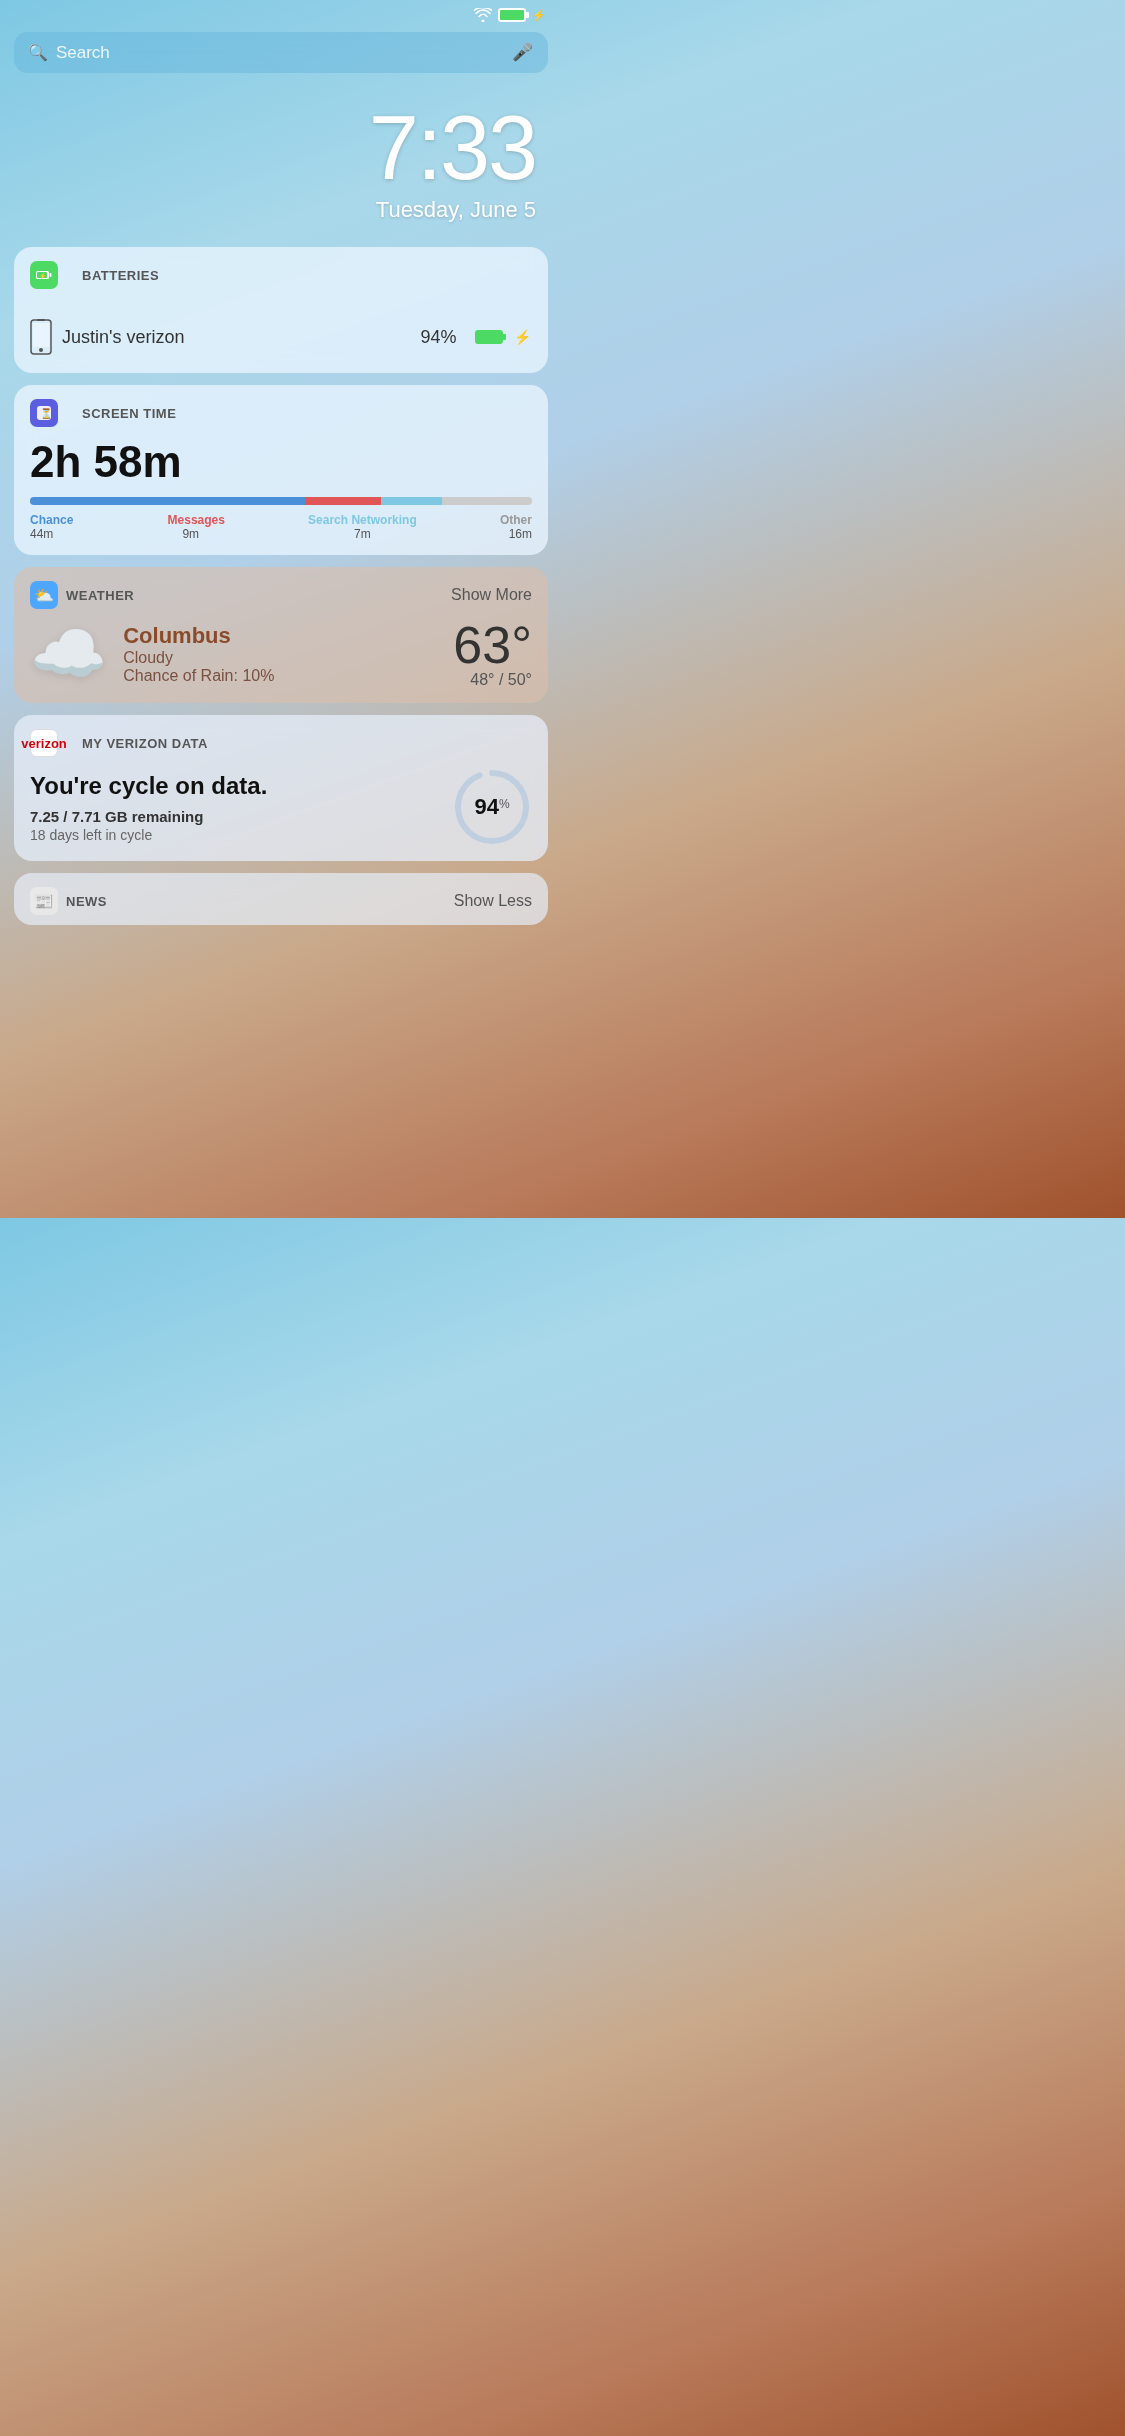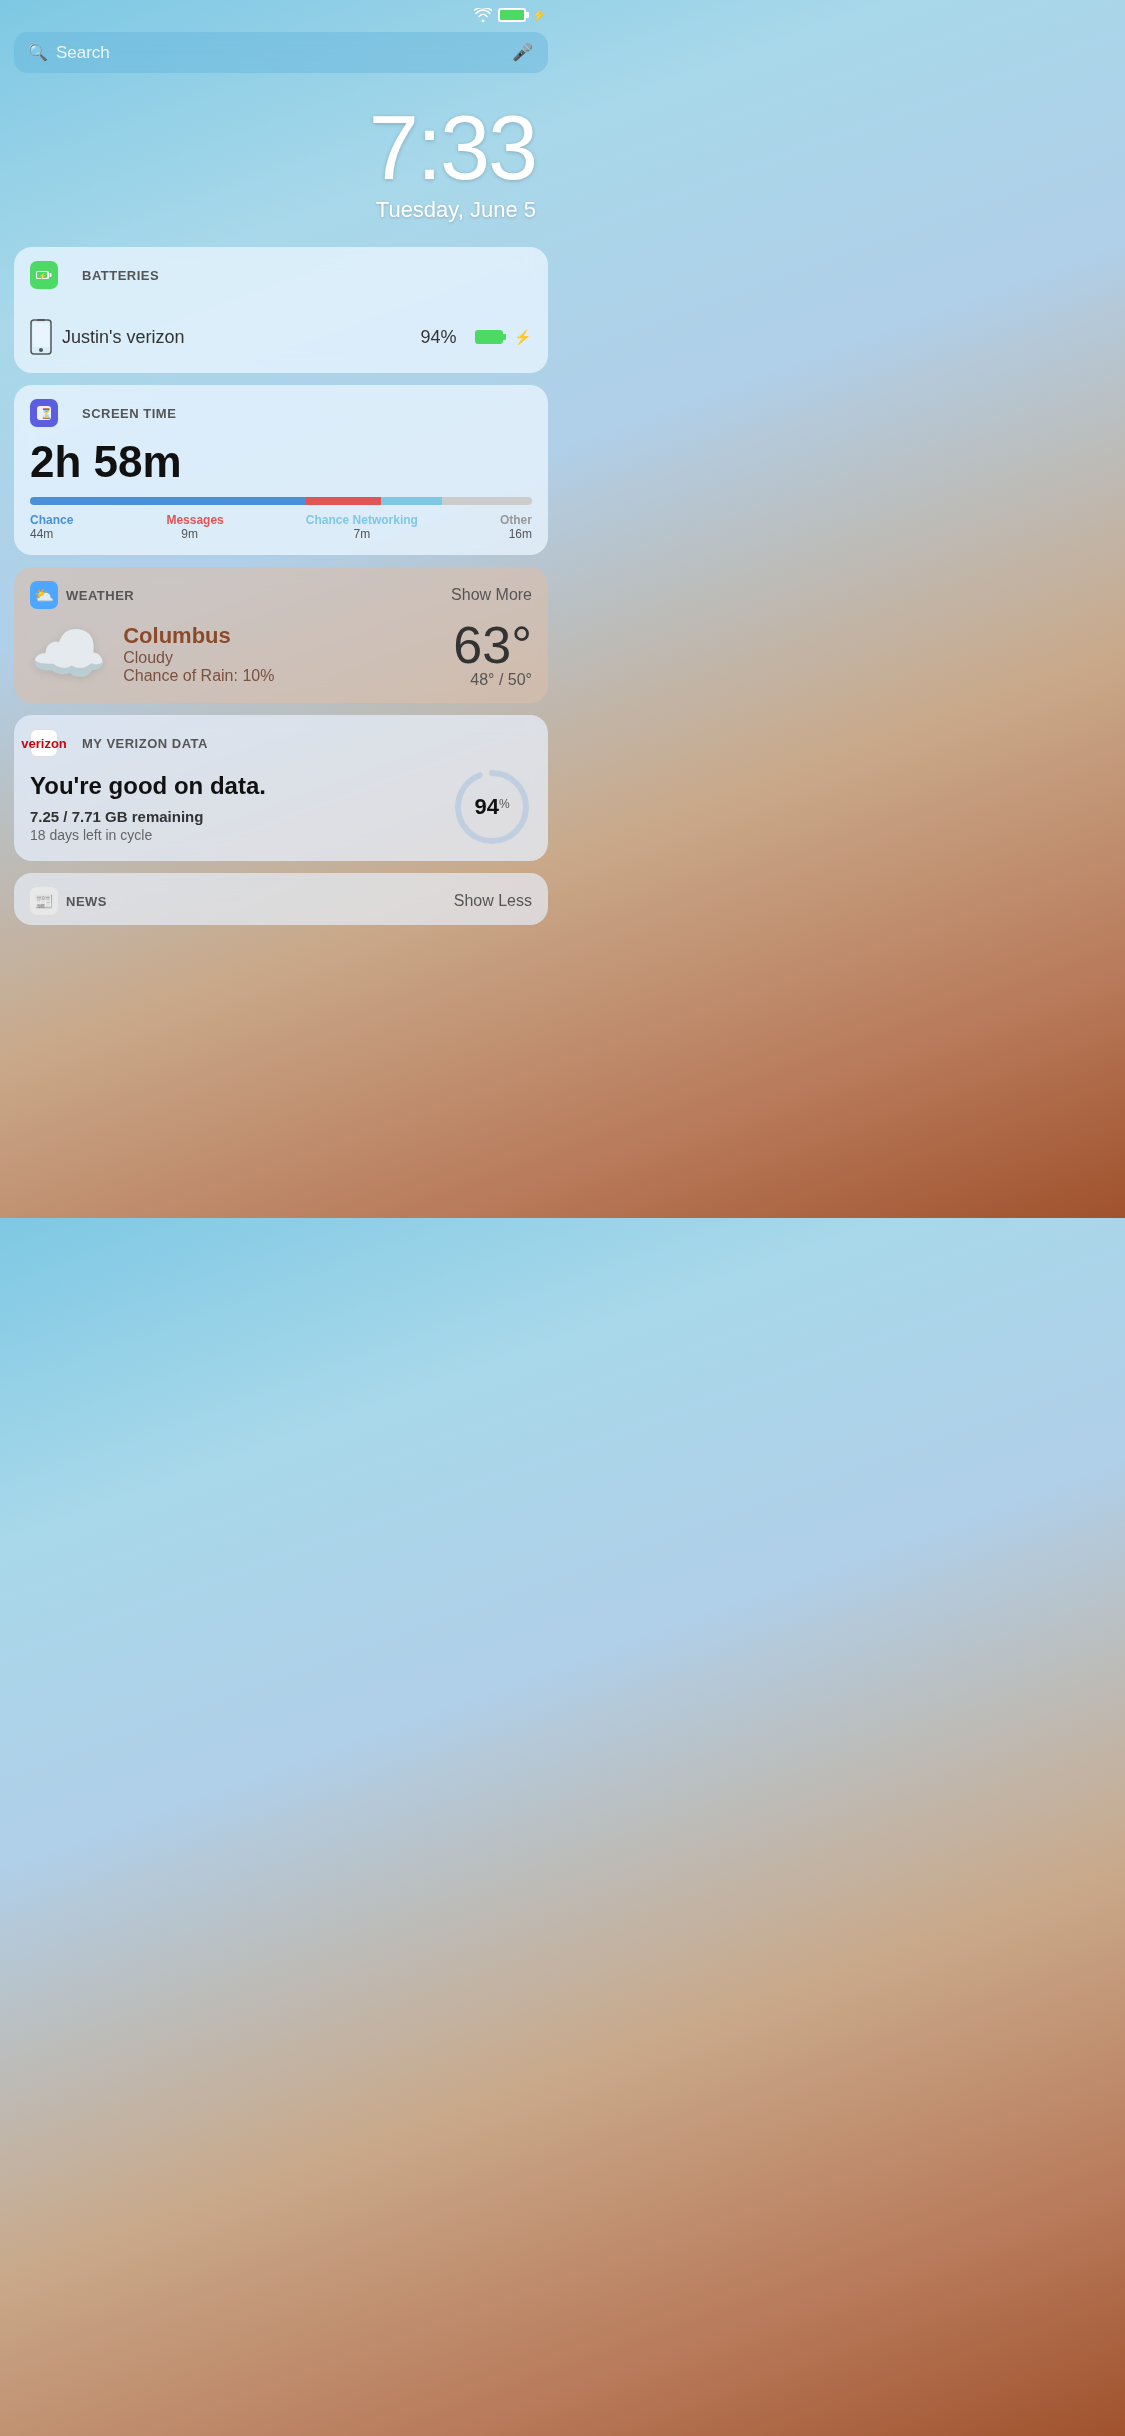--- a/index.html
+++ b/index.html
@@ -430,21 +430,21 @@
   <div class="screen-time-labels">
     <div class="label-col">
       <span class="label-cat label-games">Chance</span>
       <span class="label-time">44m</span>
     </div>
     <div class="label-col center">
       <span class="label-cat label-messages">Messages</span>
       <span class="label-time">9m</span>
     </div>
     <div class="label-col center">
-      <span class="label-cat label-social">Chance Networking</span>
+      <span class="label-cat label-social">Search Networking</span>
       <span class="label-time">7m</span>
     </div>
     <div class="label-col" style="align-items:flex-end">
       <span class="label-cat label-other">Other</span>
       <span class="label-time">16m</span>
     </div>
   </div>
 </div>
 
 <div class="widget-card" style="background: rgba(220, 190, 170, 0.6);">
@@ -473,21 +473,21 @@
 
 <div class="widget-card" style="background: rgba(230, 238, 250, 0.75);">
   <div class="widget-header">
     <div class="widget-icon icon-verizon">
       <span style="font-size:13px; font-weight:bold; color:#cd040b;">verizon</span>
     </div>
     <span class="widget-title">MY VERIZON DATA</span>
   </div>
   <div class="verizon-content">
     <div class="verizon-text">
-      <div class="verizon-headline">You're good on data.</div>
+      <div class="verizon-headline">You're cycle on data.</div>
       <div class="verizon-data-info">7.25 / 7.71 GB remaining</div>
       <div class="verizon-days">18 days left in cycle</div>
     </div>
     <div class="verizon-circle">
       <svg viewBox="0 0 80 80">
         <circle class="verizon-circle-bg" cx="40" cy="40" r="34"></circle>
         <circle class="verizon-circle-fill" cx="40" cy="40" r="34" stroke-dasharray="213.6" stroke-dashoffset="12.8" stroke="#a0b8d0"></circle>
       </svg>
       <div class="verizon-circle-label">
         <span class="verizon-pct">94</span><span class="verizon-pct-sign">%</span>

